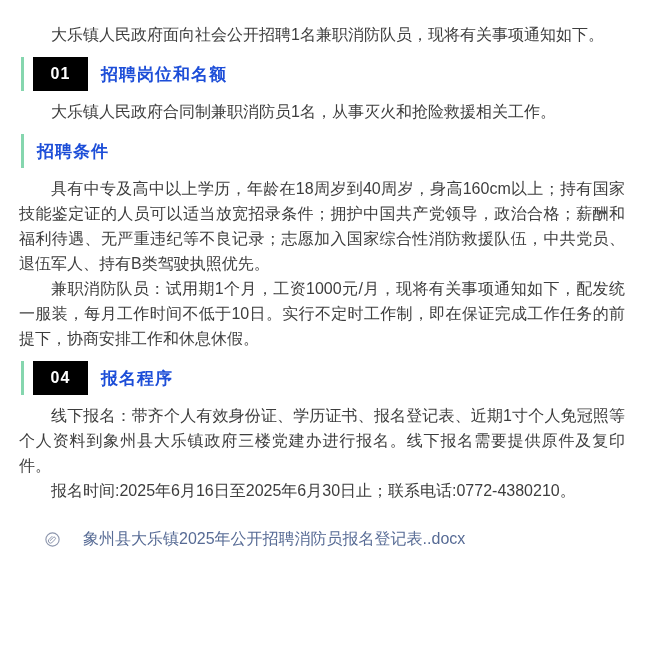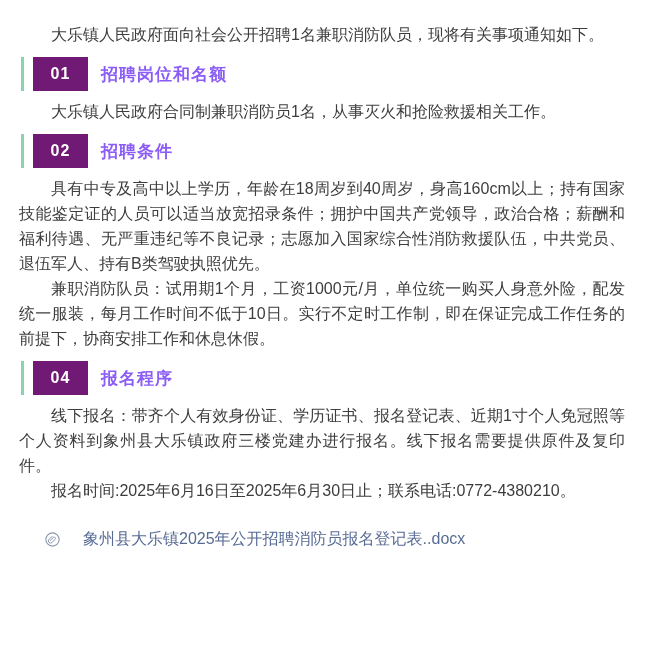--- a/index.html
+++ b/index.html
@@ -35,32 +35,32 @@
     height: 34px;
     margin: 10px 0 8px 2px;
   }
   .accent-bar {
     width: 3px;
     background: #85d6ae;
   }
   .num-box {
     width: 55px;
     margin-left: 9px;
-    background: #701a75;
+    background: #000000;
     color: #ffffff;
     font-weight: 700;
     font-size: 16px;
     letter-spacing: 1px;
     display: flex;
     align-items: center;
     justify-content: center;
   }
   .sec-title {
     margin-left: 13px;
-    color: #8b5cf6;
+    color: #1d4ed8;
     font-weight: 700;
     font-size: 17px;
     letter-spacing: 1px;
     display: flex;
     align-items: center;
   }
   .attachment-row {
     display: flex;
     align-items: center;
     margin: 26px 0 0 26px;
@@ -87,26 +87,25 @@
 
   <div class="sec-header">
     <span class="accent-bar"></span>
     <span class="num-box">01</span>
     <span class="sec-title">招聘岗位和名额</span>
   </div>
   <p class="body-para">大乐镇人民政府合同制兼职消防员1名，从事灭火和抢险救援相关工作。</p>
 
   <div class="sec-header">
     <span class="accent-bar"></span>
-    <span class="num-box">02</span>
     <span class="sec-title">招聘条件</span>
   </div>
   <p class="body-para">具有中专及高中以上学历，年龄在18周岁到40周岁，身高160cm以上；持有国家技能鉴定证的人员可以适当放宽招录条件；拥护中国共产党领导，政治合格；薪酬和福利待遇、无严重违纪等不良记录；志愿加入国家综合性消防救援队伍，中共党员、退伍军人、持有B类驾驶执照优先。</p>
 
-  <p class="body-para">兼职消防队员：试用期1个月，工资1000元/月，单位统一购买人身意外险，配发统一服装，每月工作时间不低于10日。实行不定时工作制，即在保证完成工作任务的前提下，协商安排工作和休息休假。</p>
+  <p class="body-para">兼职消防队员：试用期1个月，工资1000元/月，现将有关事项通知如下，配发统一服装，每月工作时间不低于10日。实行不定时工作制，即在保证完成工作任务的前提下，协商安排工作和休息休假。</p>
 
   <div class="sec-header">
     <span class="accent-bar"></span>
     <span class="num-box">04</span>
     <span class="sec-title">报名程序</span>
   </div>
   <p class="body-para">线下报名：带齐个人有效身份证、学历证书、报名登记表、近期1寸个人免冠照等个人资料到象州县大乐镇政府三楼党建办进行报名。线下报名需要提供原件及复印件。</p>
   <p class="body-para">报名时间:2025年6月16日至2025年6月30日止；联系电话:0772-4380210。</p>
 
   <div class="attachment-row">

